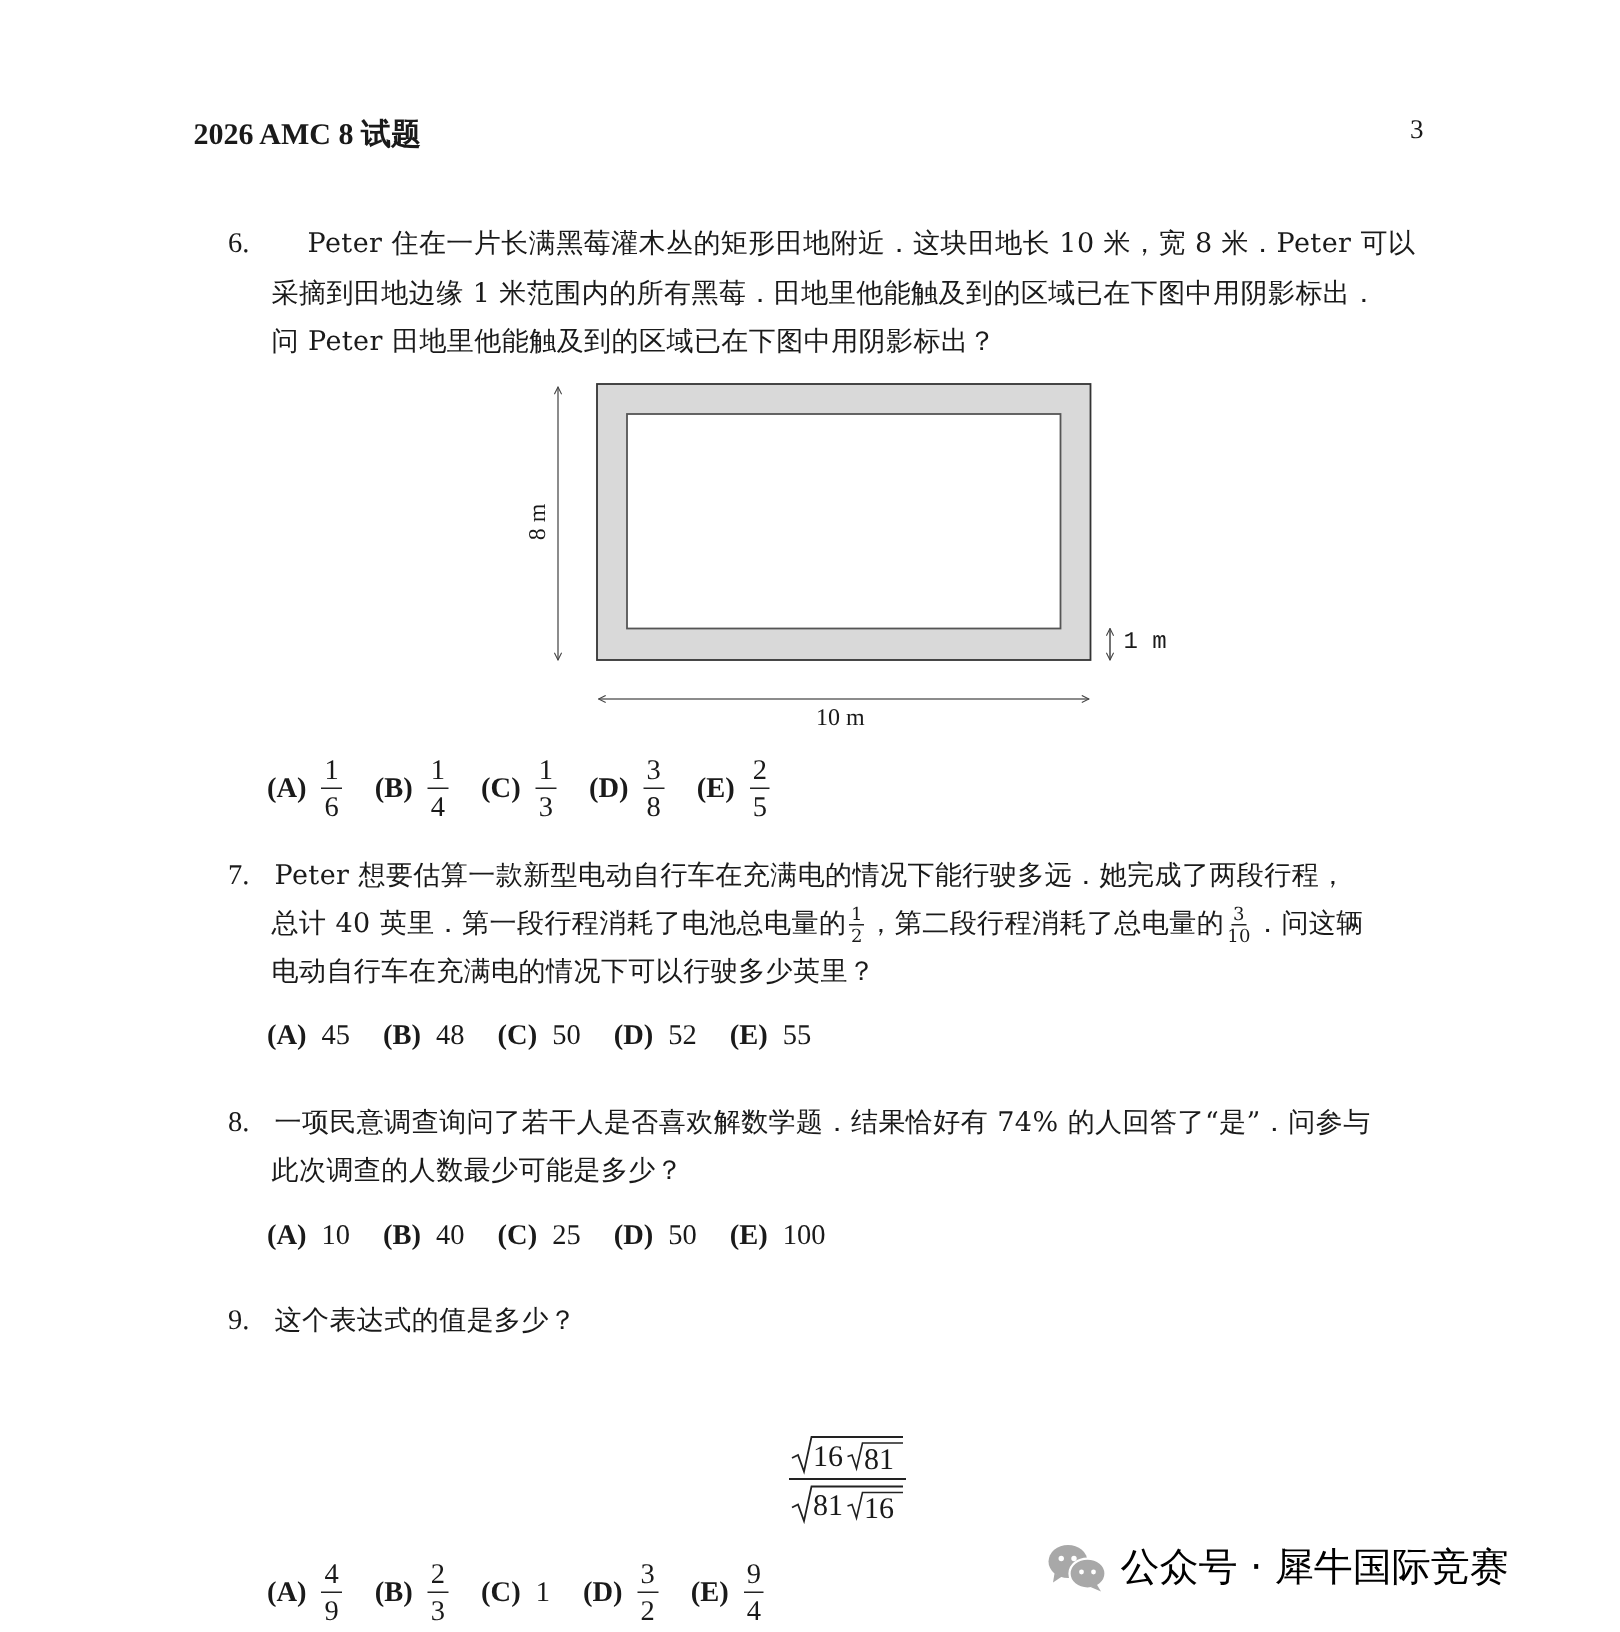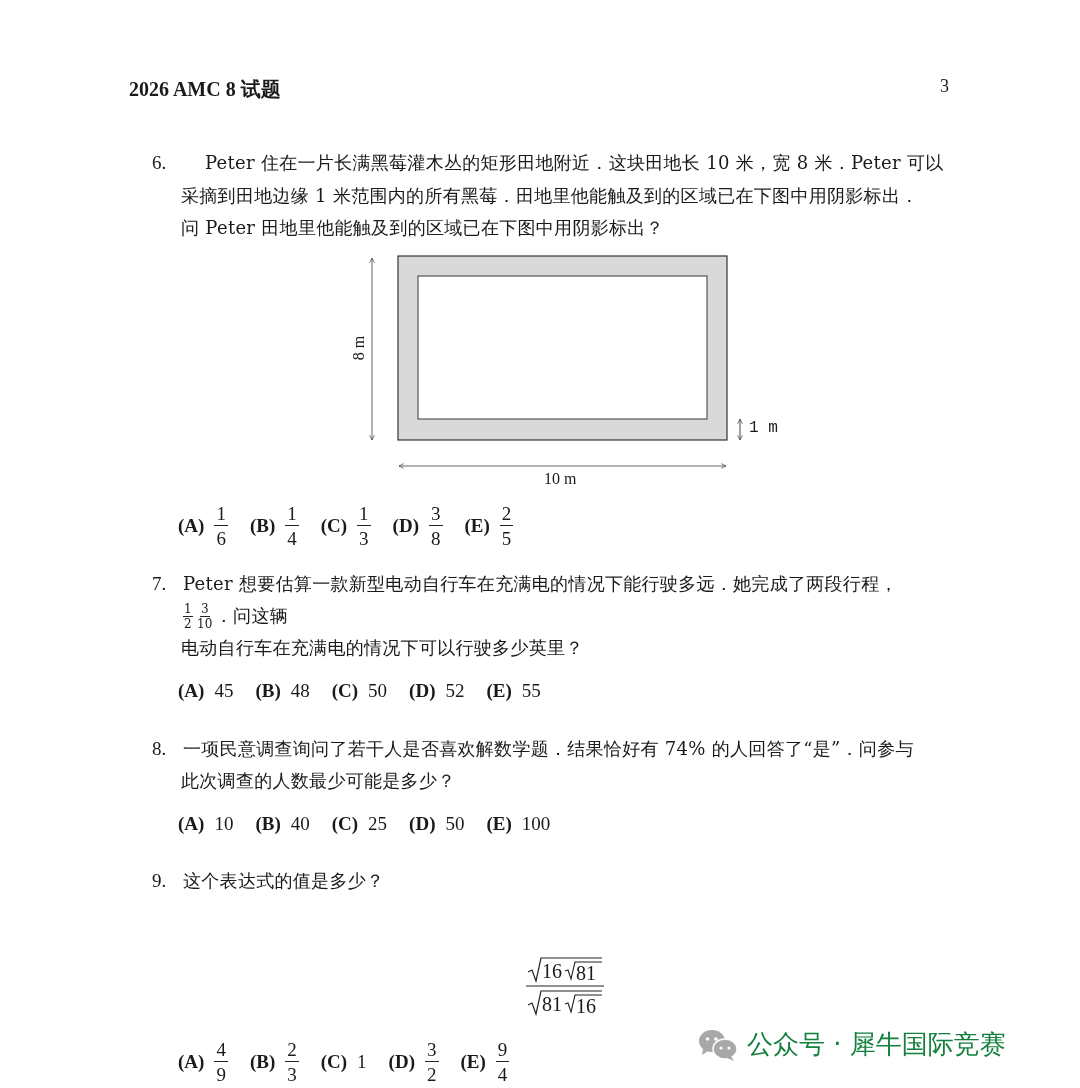--- a/index.html
+++ b/index.html
@@ -16,21 +16,21 @@
   .choice { display:inline-flex; align-items:center; margin-right:22px; }
   .choice .lbl { font-weight:bold; margin-right:10px; }
   .frac { display:inline-flex; flex-direction:column; align-items:center; line-height:1; font-size:19px; }
   .frac .num { padding:0 2px 2px 2px; border-bottom:1px solid #222; }
   .frac .den { padding-top:3px; }
   .sfrac { display:inline-flex; flex-direction:column; align-items:center; line-height:1; font-size:12px; vertical-align:middle; margin:0 2px; }
   .sfrac .num { border-bottom:1px solid #222; padding:0 1px 1px 1px; }
   .sfrac .den { padding-top:1px; }
   .diagram { left:355px; top:250px; width:440px; height:240px; }
   .expr { left:520px; top:955px; font-family:"Liberation Serif",serif; font-size:20px; }
-  .watermark { left:697px; top:1027px; display:flex; align-items:center; color:#15803d; font-family:"DejaVu Sans","Liberation Sans",sans-serif; font-size:26px; }
+  .watermark { left:697px; top:1027px; display:flex; align-items:center; color:#000000; font-family:"DejaVu Sans","Liberation Sans",sans-serif; font-size:26px; }
 </style>
 </head>
 <body>
 
 <div class="abs header-left">2026 AMC 8 试题</div>
 <div class="abs header-right">3</div>
 
 <div>
   <div class="abs qnum" style="left:152px;top:152px;">6.</div>
   <div class="abs qline" style="left:177px;top:147px;margin-left:28px;">Peter 住在一片长满黑莓灌木丛的矩形田地附近．这块田地长 10 米，宽 8 米．Peter 可以</div>
@@ -91,24 +91,26 @@
           <span class="den">5</span>
         </span>
       </span>
   </div>
 </div>
 
 <div>
   <div class="abs qnum" style="left:152px;top:573px;">7.</div>
   <div class="abs qline" style="left:183px;top:568px;">Peter 想要估算一款新型电动自行车在充满电的情况下能行驶多远．她完成了两段行程，</div>
   <div class="abs qline" style="left:181px;top:600px;display:flex;align-items:center;">
+    <span>总计 40 英里．第一段行程消耗了电池总电量的</span>
     <span class="sfrac">
         <span class="num">1</span>
         <span class="den">2</span>
       </span>
+    <span>，第二段行程消耗了总电量的</span>
     <span class="sfrac">
         <span class="num">3</span>
         <span class="den">10</span>
       </span>
     <span>．问这辆</span>
   </div>
   <div class="abs qline" style="left:181px;top:632px;">电动自行车在充满电的情况下可以行驶多少英里？</div>
 
   <div class="abs choices" style="left:178px;top:680px;">
     <span class="choice">

